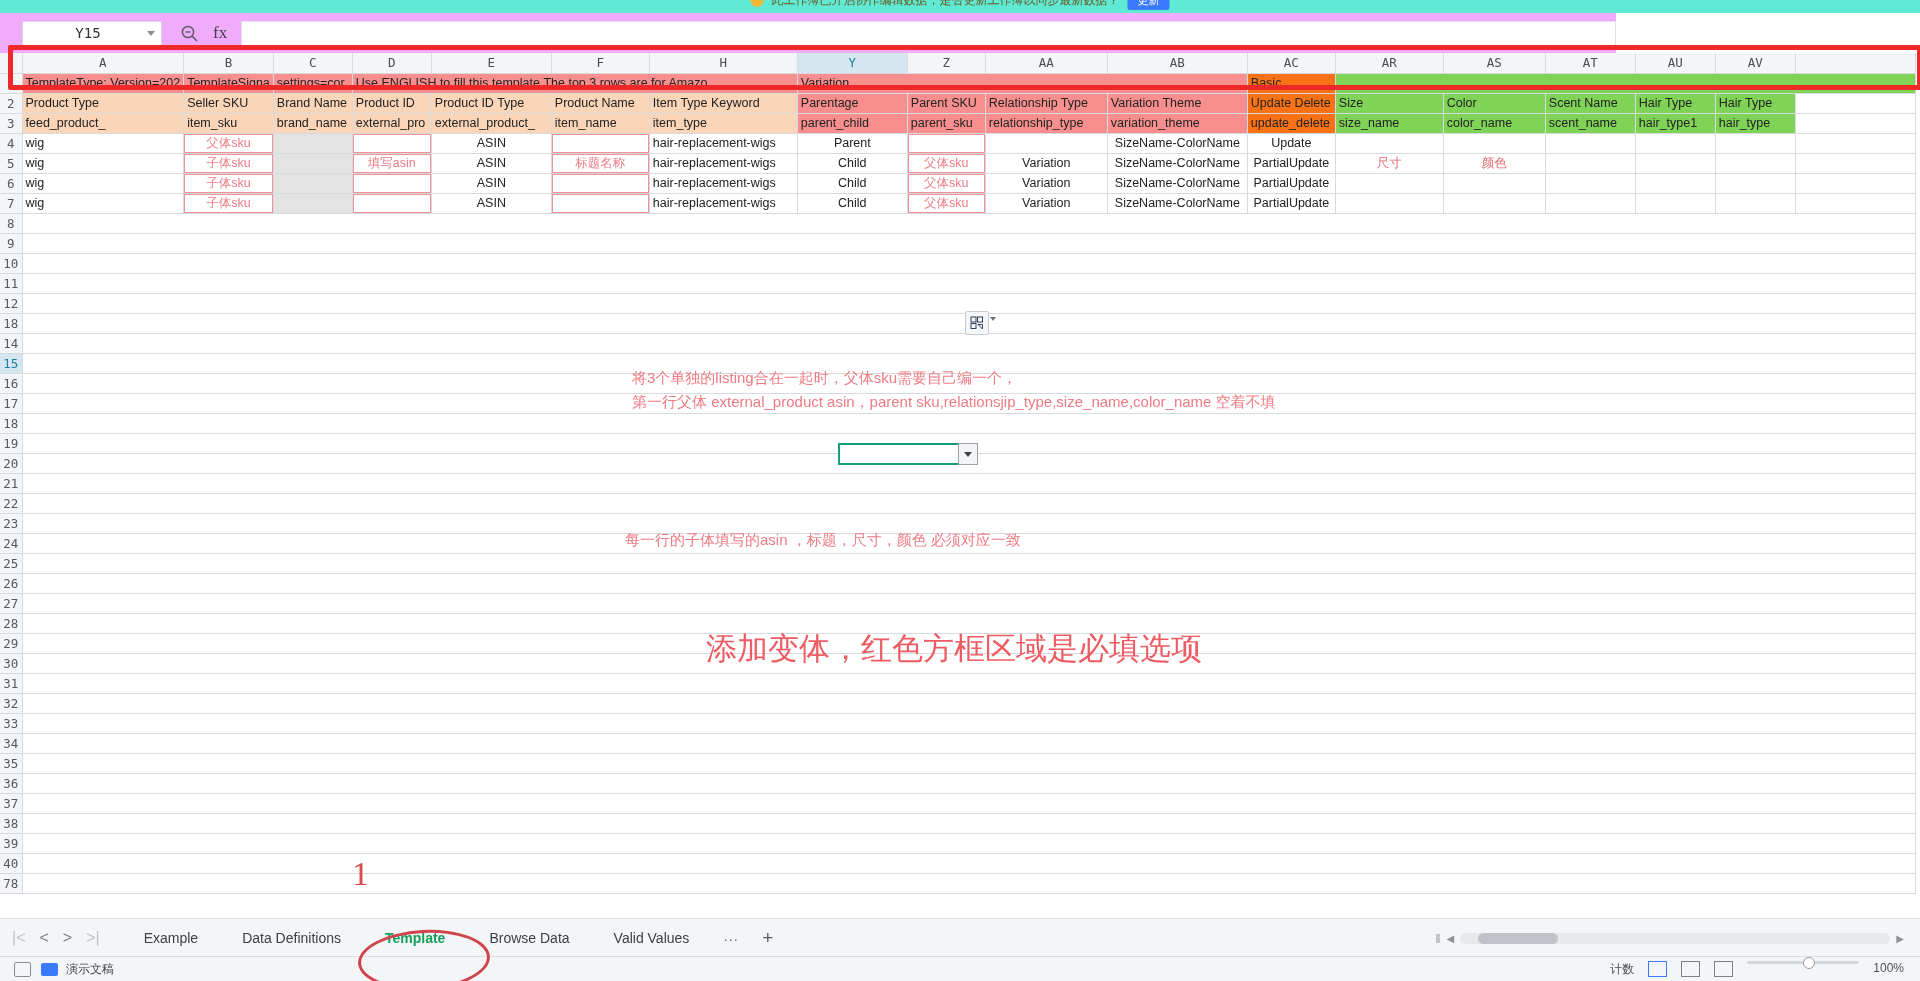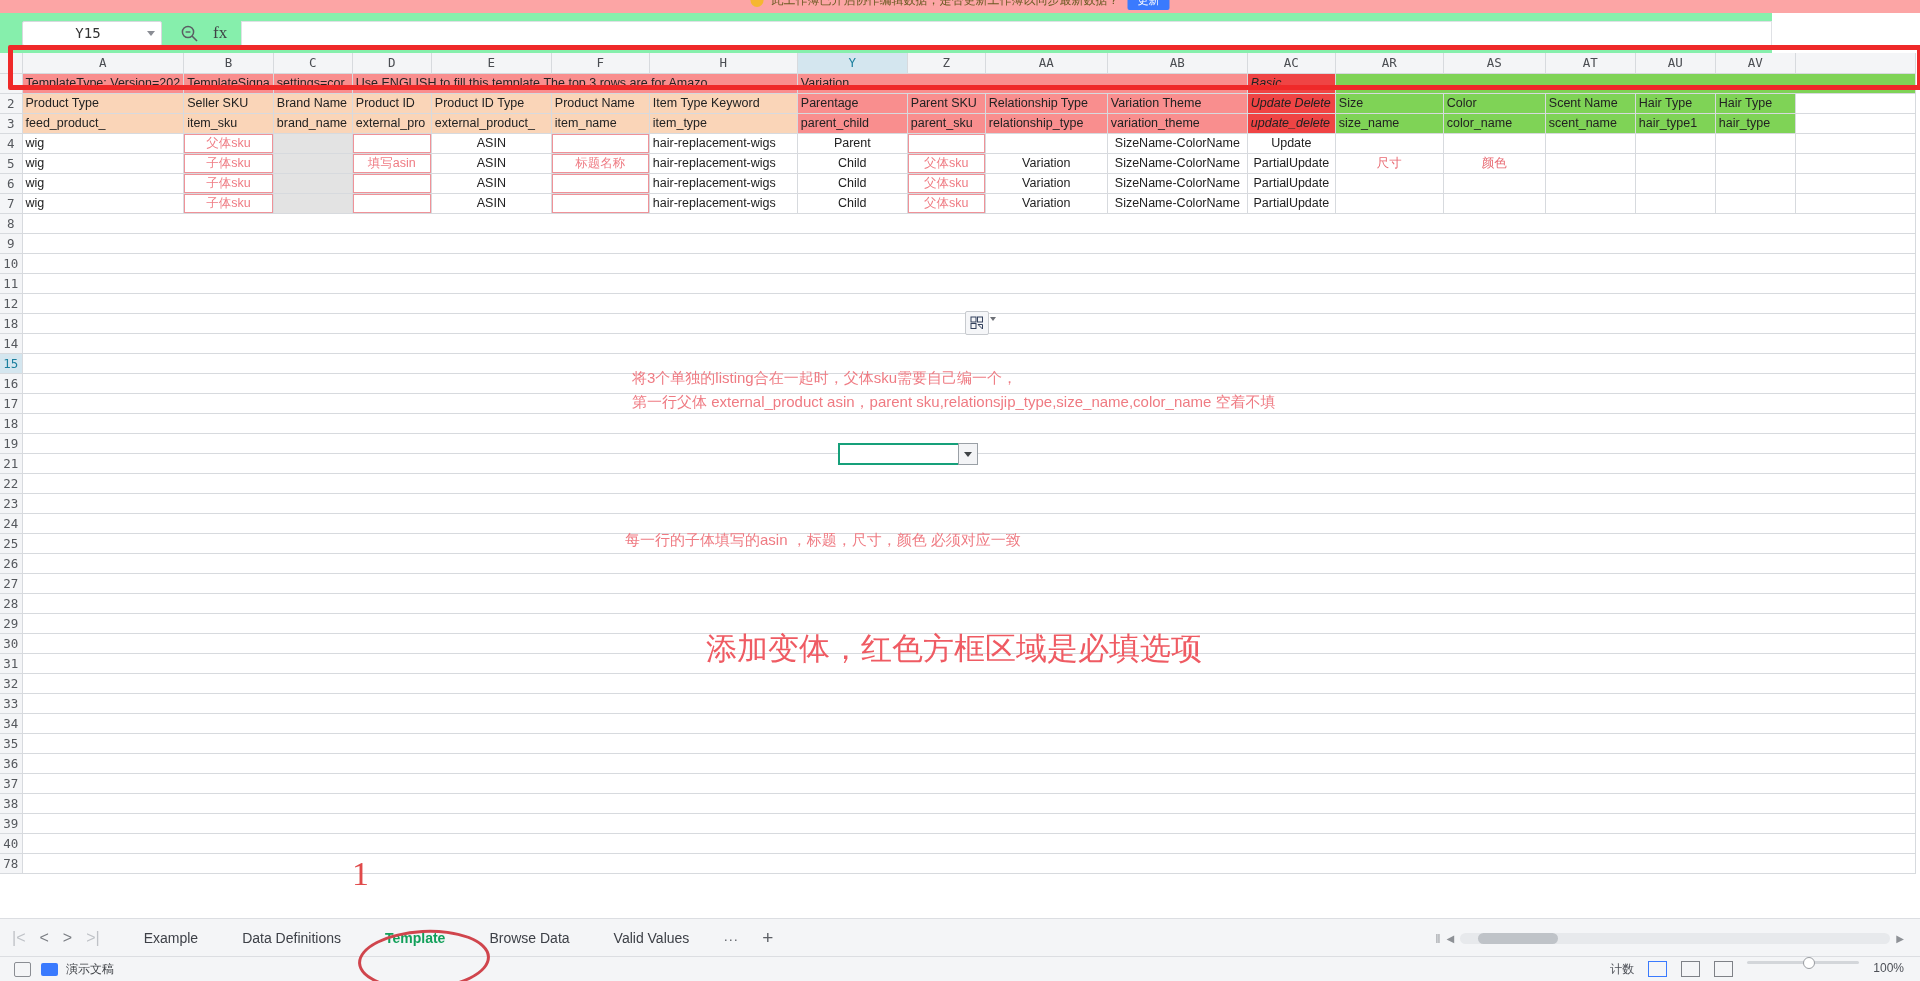--- a/index.html
+++ b/index.html
@@ -6,40 +6,40 @@
   body{
     width:1920px;height:981px;overflow:hidden;
     background:#ffffff;
     font-family:"Liberation Sans","DejaVu Sans",sans-serif;
     font-size:13px;color:#222;
     position:relative;
   }
   
   .banner{
     position:absolute;left:0;top:0;width:1920px;height:13px;
-    background:#fca5a5;overflow:hidden;
+    background:#5eead4;overflow:hidden;
   }
   .banner-inner{
     position:absolute;left:50%;transform:translateX(-50%);
     top:-9px;white-space:nowrap;display:flex;align-items:center;gap:8px;
     font-size:12px;color:#6b5a22;
   }
   .banner-bulb{
     width:13px;height:13px;border-radius:50%;
     background:#f5b731;display:inline-block;flex:0 0 auto;
   }
   .banner-btn{
     background:#3a7afe;color:#fff;border:none;border-radius:2px;
     font-size:11px;padding:2px 10px;cursor:pointer;
     font-family:"Liberation Sans",sans-serif;
   }
   
   .formula-bar{
-    position:absolute;left:0;top:13px;width:1772px;height:40px;
-    background:#86efac;border-bottom:1px solid #e2e4e8;
+    position:absolute;left:0;top:13px;width:1616px;height:40px;
+    background:#f0abfc;border-bottom:1px solid #e2e4e8;
     display:flex;align-items:center;
   }
   .namebox{
     margin-left:22px;width:140px;height:25px;background:#fff;
     border:1px solid #d7d9de;border-radius:2px;
     display:flex;align-items:center;justify-content:space-between;
     padding:0 6px;box-sizing:border-box;
   }
   .namebox-text{
     font-family:"DejaVu Sans Mono","Liberation Mono",monospace;
@@ -82,21 +82,21 @@
   .corner{background:#f4f5f7;border-right:1px solid #c8ccd1;}
   .rowhead{
     background:#f4f5f7;text-align:center;width:22px;
     font-family:"DejaVu Sans Mono","Liberation Mono",monospace;
     font-size:11px;color:#55585d;border-right:1px solid #c8ccd1;
   }
   .rowhead.sel{background:#d4e6ef;color:#1b7f9e;}
   
   .f-pink{background:#f98e8e;}
   .f-peach{background:#fad5b8;}
-  .f-orange{background:#ef4444;font-style:italic;}
+  .f-orange{background:#f97316;}
   .f-green{background:#7fd356;}
   .bold{font-weight:bold;}
   .ctr{text-align:center;}
   .cn-red{color:#e86a72;}
   .datarow td{border-right:1px solid #cfd3d7;}
   .redcell{
     color:#ef7b83;text-align:center;
     box-shadow:inset 0 0 0 1px #ef9298;
   }
   .greycell{background:#e3e3e3;}
@@ -459,20 +459,24 @@
         </tr>
     <tr class="datarow">
           <td class="rowhead">18</td>
           <td colspan="18"></td>
         </tr>
     <tr class="datarow">
           <td class="rowhead">19</td>
           <td colspan="18"></td>
         </tr>
     <tr class="datarow">
+          <td class="rowhead">20</td>
+          <td colspan="18"></td>
+        </tr>
+    <tr class="datarow">
           <td class="rowhead">21</td>
           <td colspan="18"></td>
         </tr>
     <tr class="datarow">
           <td class="rowhead">22</td>
           <td colspan="18"></td>
         </tr>
     <tr class="datarow">
           <td class="rowhead">23</td>
           <td colspan="18"></td>

